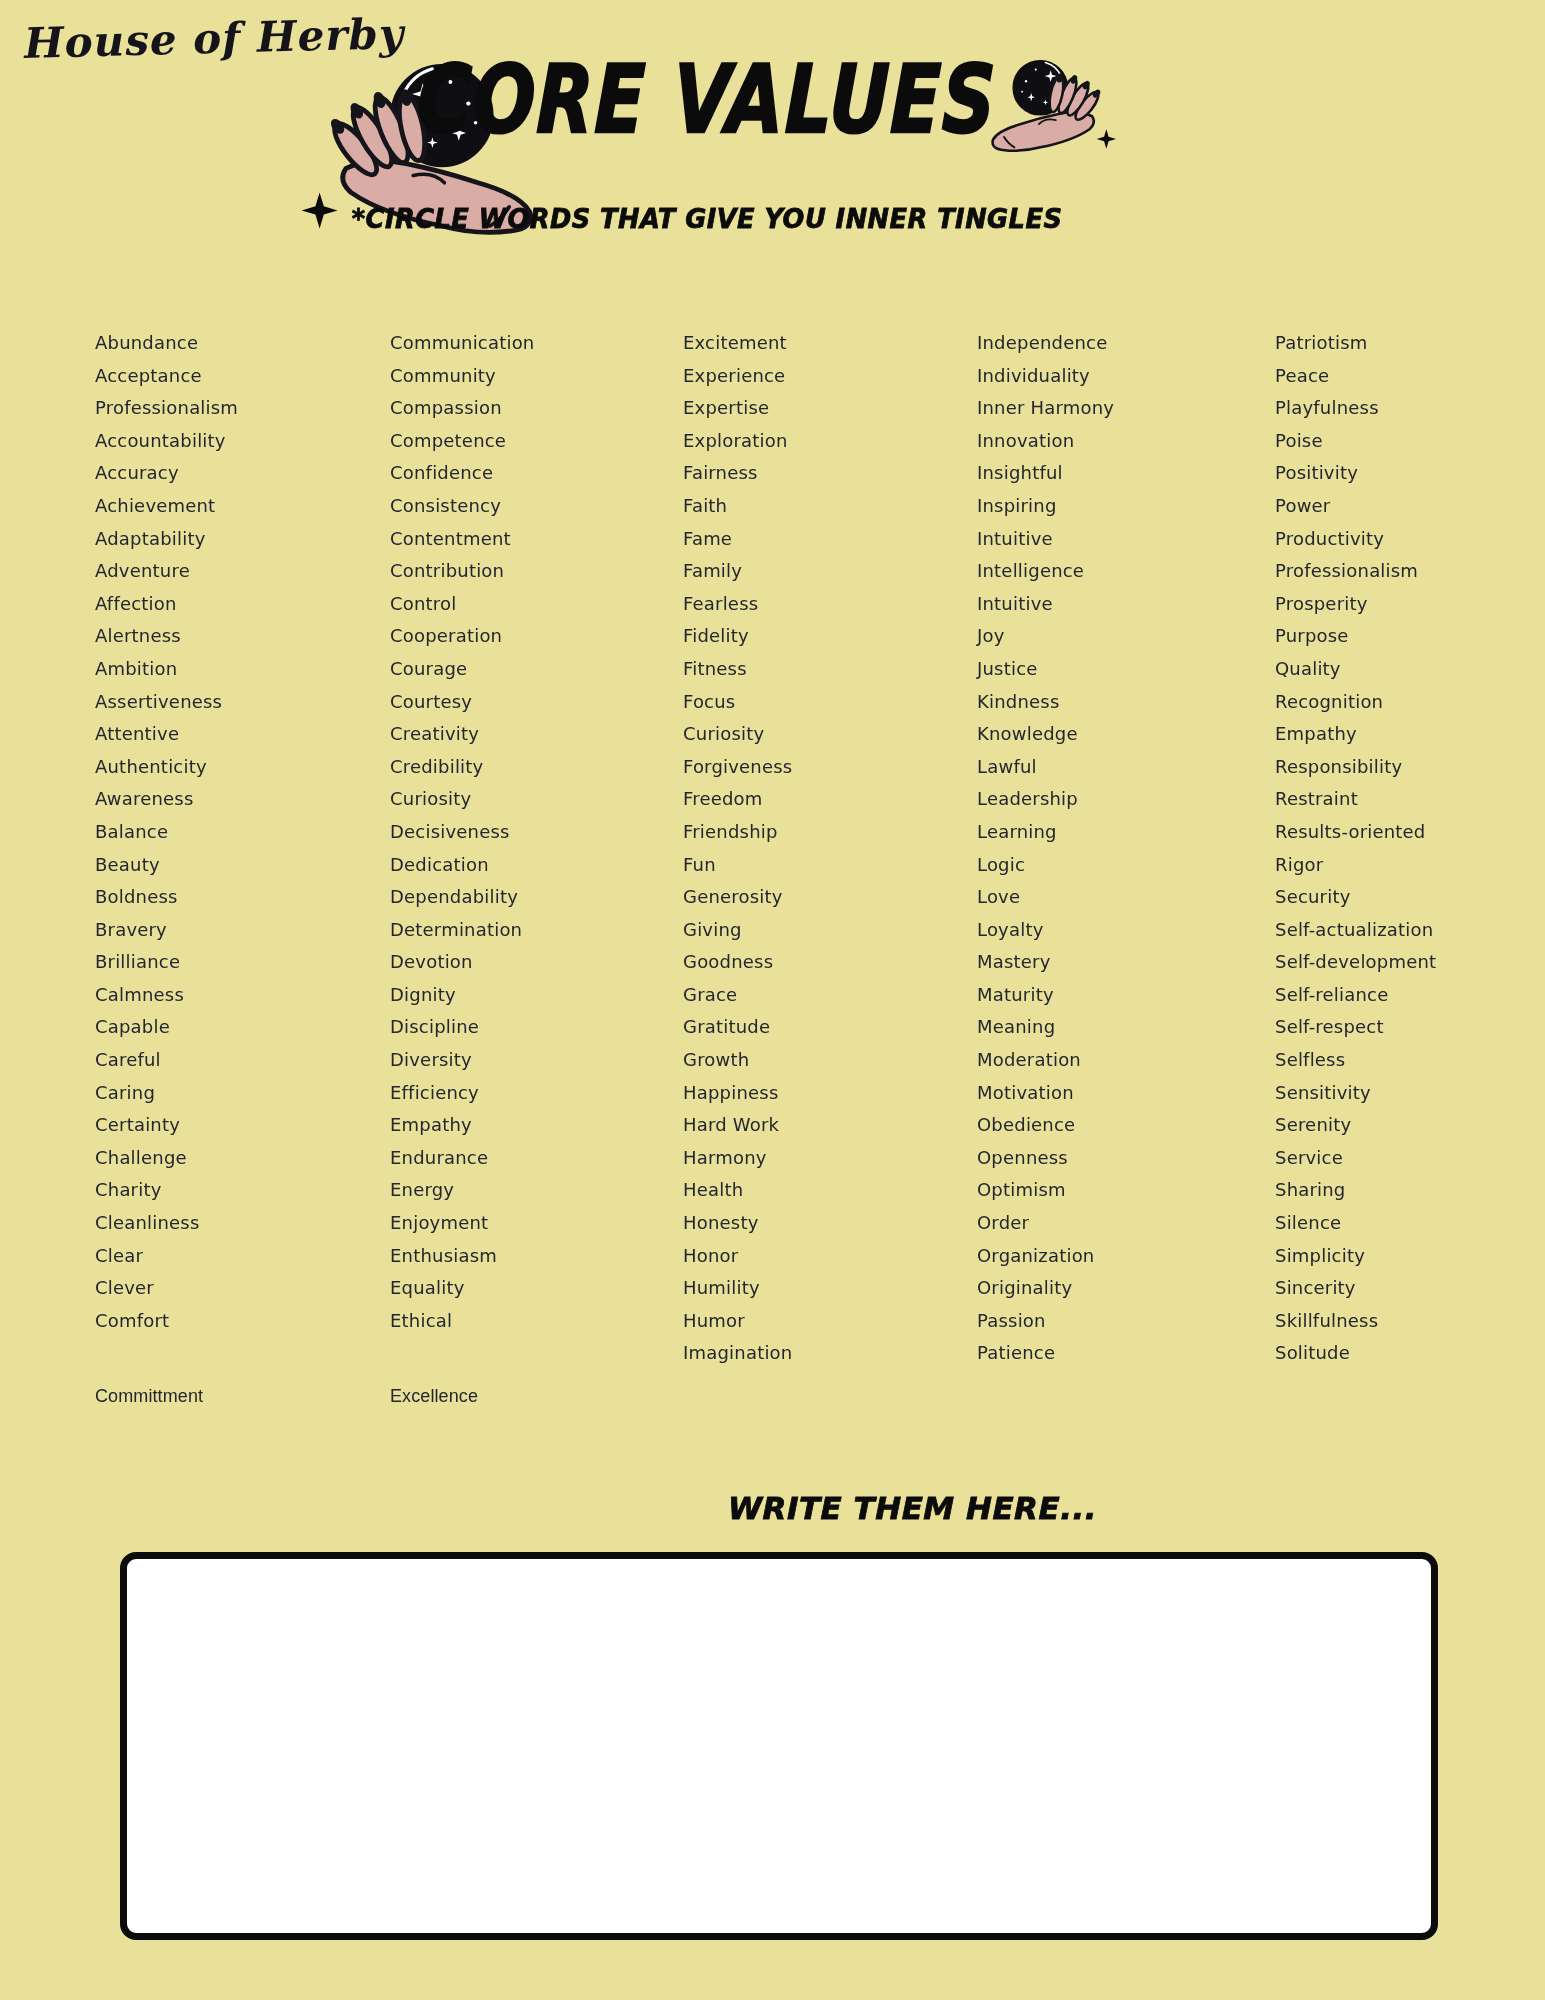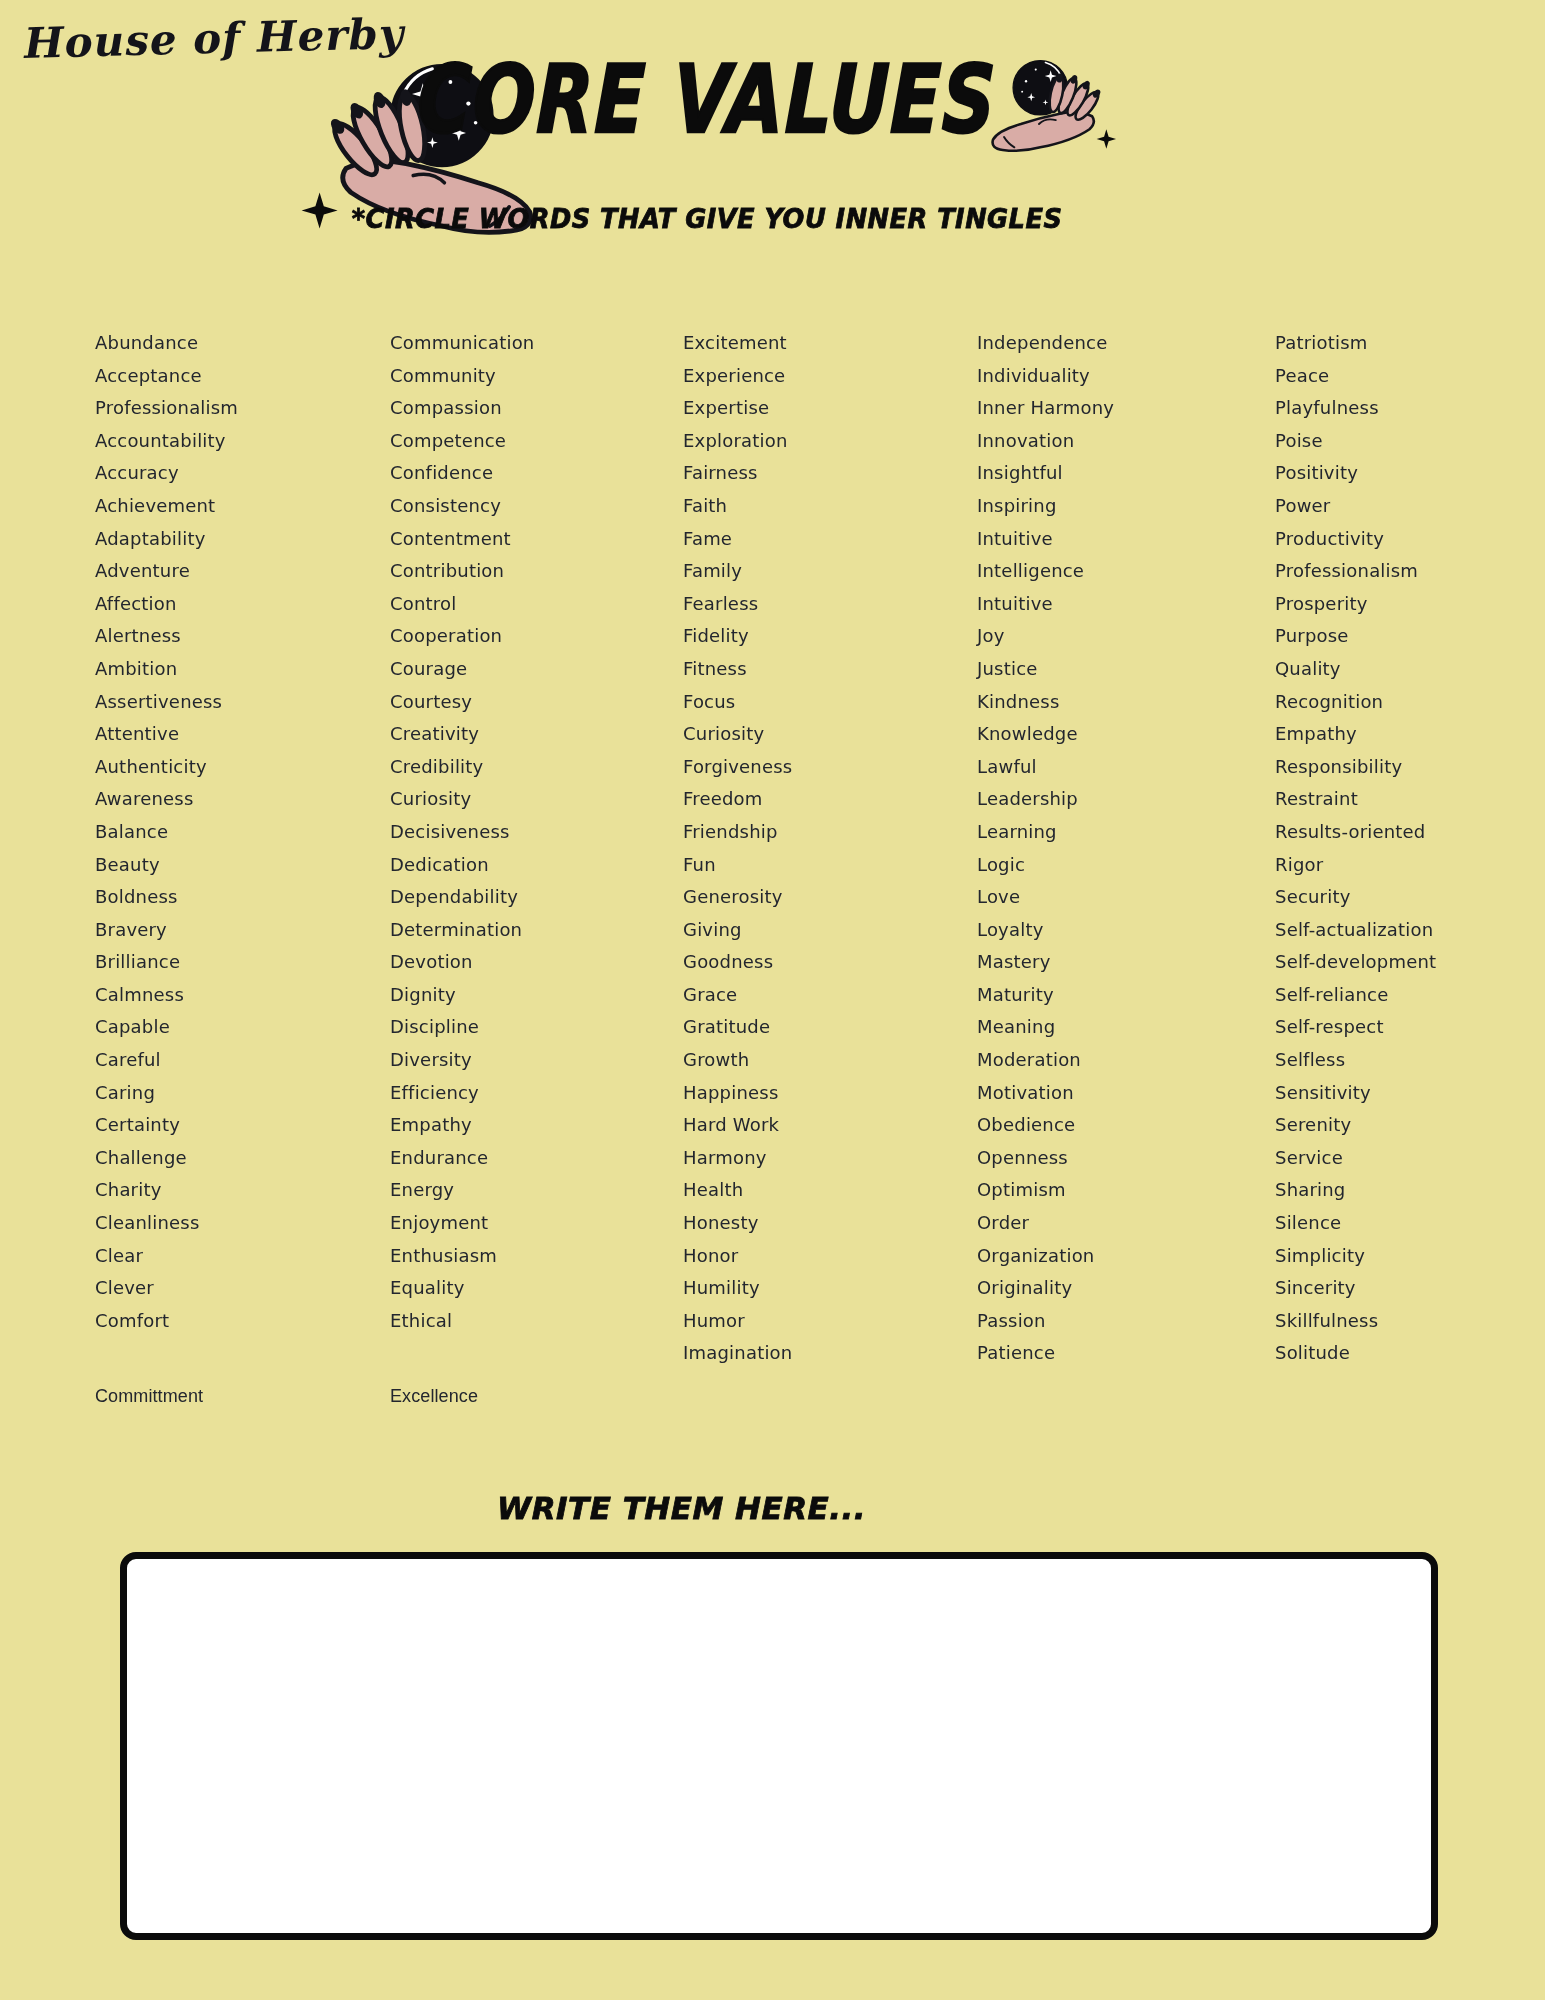--- a/index.html
+++ b/index.html
@@ -39,21 +39,21 @@
   #illus-right{left:982px;top:50px;width:136px;height:104px;transform:scaleX(-1);}
   .col{
     position:absolute;top:327px;
     font-size:18px;line-height:32.6px;color:#23262E;letter-spacing:0.2px;
   }
   #col-0{left:95px}#col-1{left:390px}#col-2{left:683px}#col-3{left:977px}#col-4{left:1275px}
   .word{white-space:nowrap;}
   .word.alt{font-family:Liberation Sans, sans-serif;letter-spacing:0.1px;font-weight:500;margin-top:43px;}
   .write-label-wrap{
     position:absolute;left:497px;top:1490px;width:600px;
-    display:flex;justify-content:flex-start;
+    display:flex;justify-content:flex-end;
   }
   .write-label{
     font-style:italic;font-weight:bold;font-size:31px;color:#0B0B0B;
     letter-spacing:0.5px;white-space:nowrap;
     -webkit-text-stroke:0.8px #0B0B0B;
   }
   .write-box{
     position:absolute;left:120px;top:1552px;width:1304px;height:374px;
     background:#FFFFFF;border:7px solid #0B0B0B;border-radius:16px;
   }

